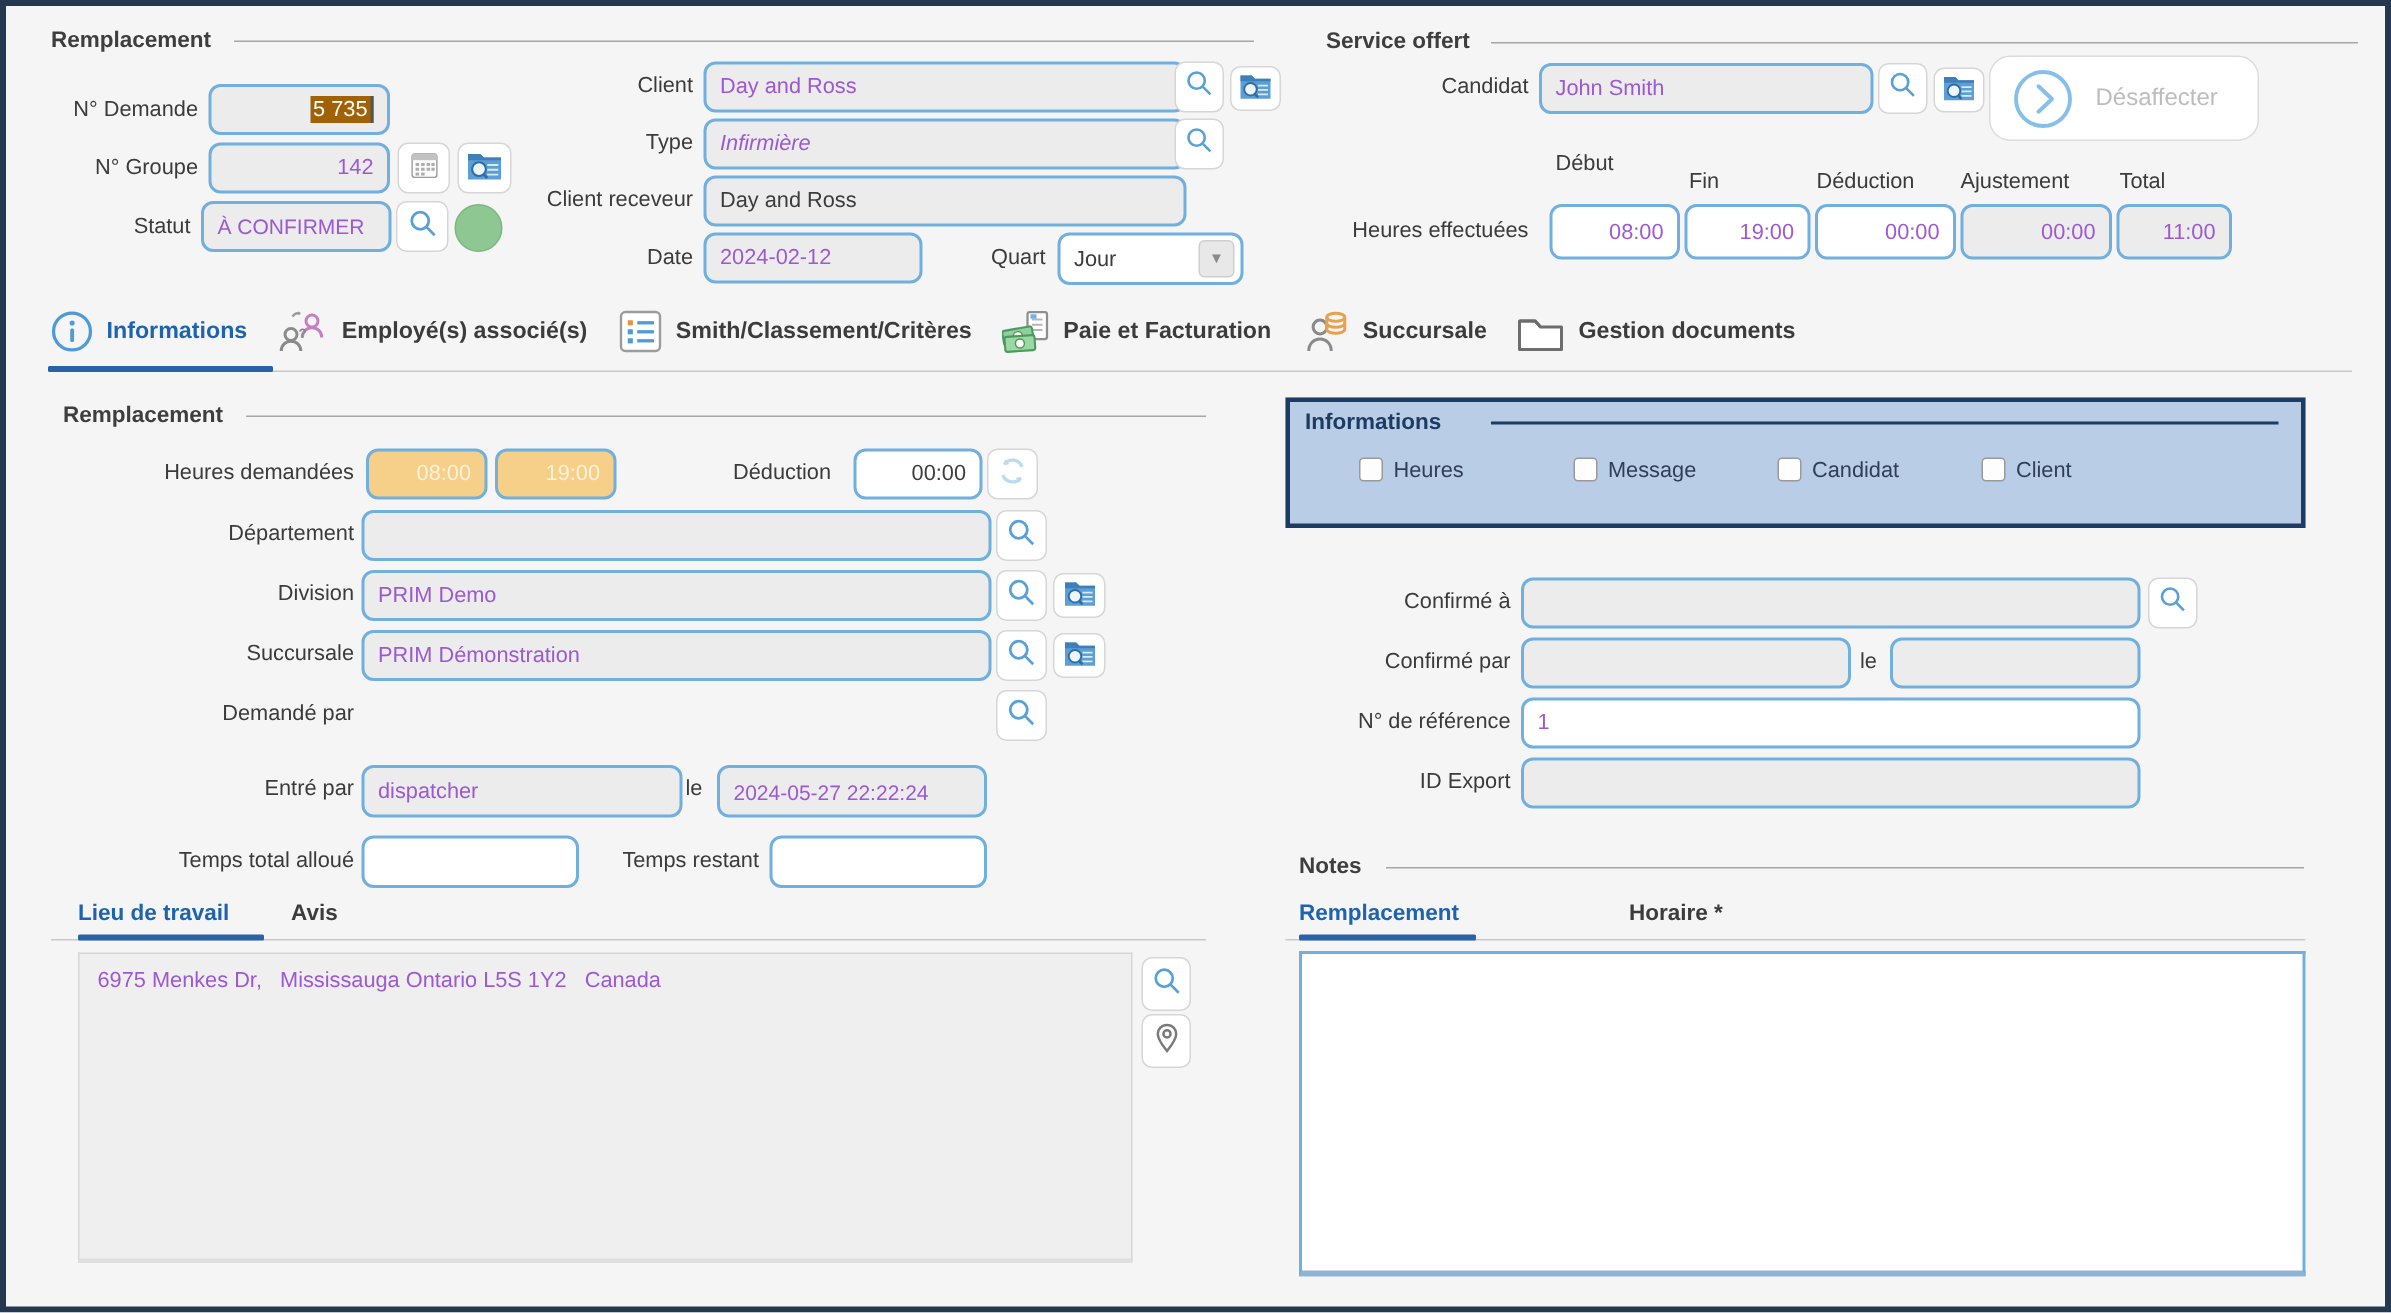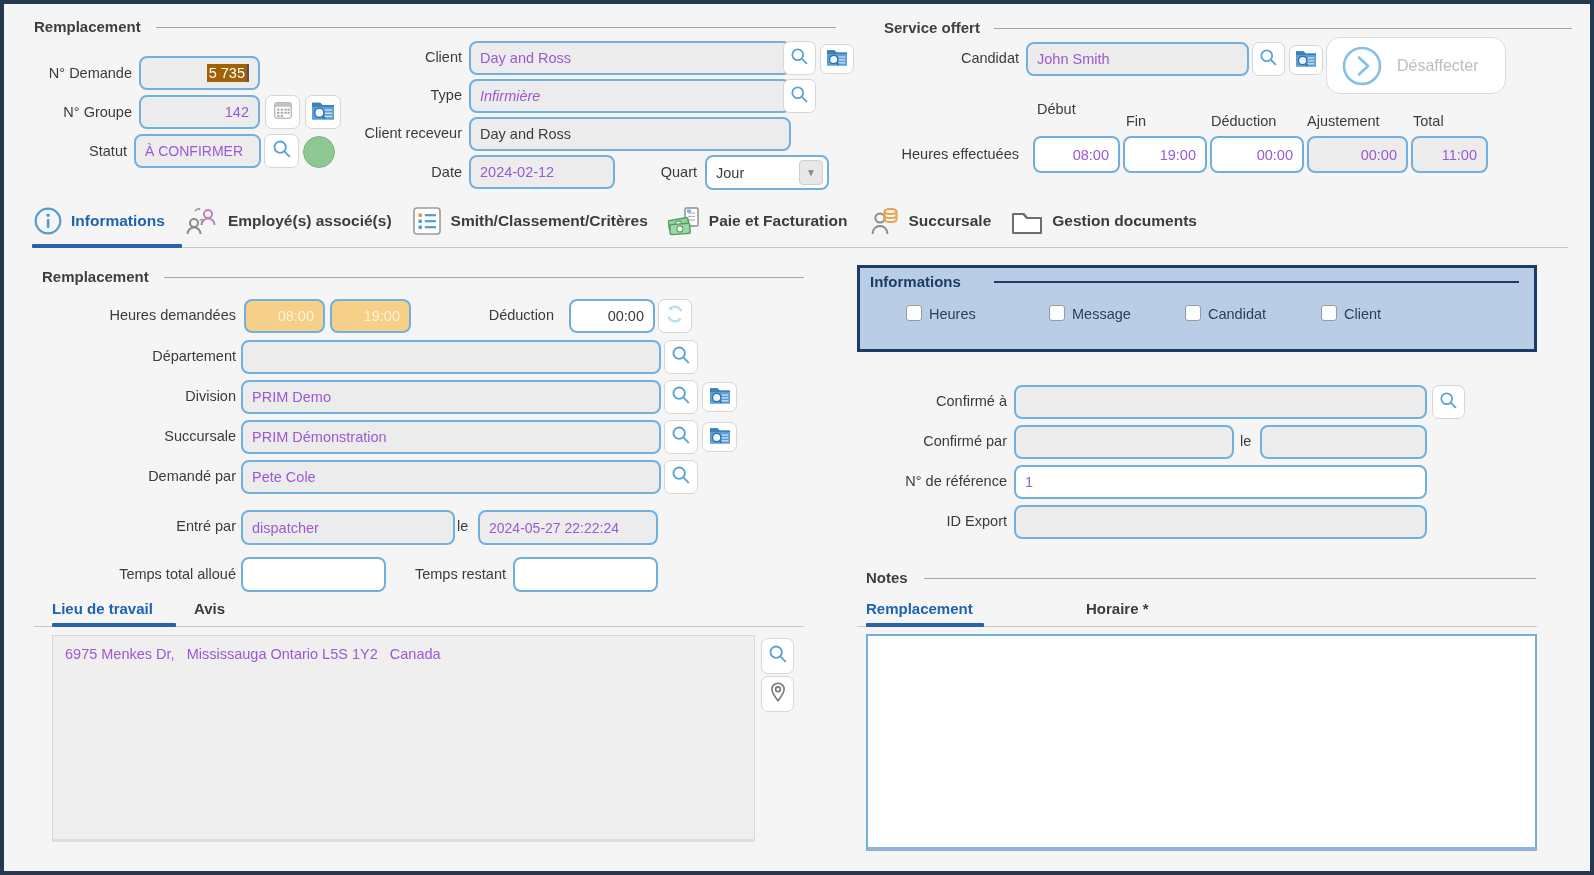--- a/index.html
+++ b/index.html
@@ -354,21 +354,20 @@
             <line x1="15" y1="12" x2="23" y2="12"></line>
             <line x1="15" y1="15.5" x2="23" y2="15.5"></line>
             <line x1="15" y1="19" x2="23" y2="19"></line>
           </g>
           <circle cx="9" cy="15" r="5" fill="#eef6fc" stroke="#2f6da6" stroke-width="1.5"></circle>
           <line x1="12.5" y1="19" x2="15" y2="21.5" stroke="#2f6da6" stroke-width="2"></line>
         </svg></span>
   </div>
 
   <div class="lbl" style="left:60px;top:464px;width:172px;">Demandé par</div>
-  <div class="fld purple" style="left:237px;top:456px;width:420px;height:34px;">Pete Cole</div>
   <div class="icon-btn" style="left:660px;top:456px;width:34px;height:34px;">
     <span><svg width="22" height="22" viewBox="0 0 24 24">
           <circle cx="10" cy="10" r="6.2" fill="none" stroke="#58a0d6" stroke-width="2"></circle>
           <line x1="14.8" y1="14.8" x2="20.5" y2="20.5" stroke="#58a0d6" stroke-width="2"></line>
         </svg></span>
   </div>
 
   <div class="lbl" style="left:60px;top:514px;width:172px;">Entré par</div>
   <div class="fld purple" style="left:237px;top:506px;width:214px;height:35px;">dispatcher</div>
   <div class="lbl" style="left:453px;top:514px;width:14px;text-align:left;">le</div>

